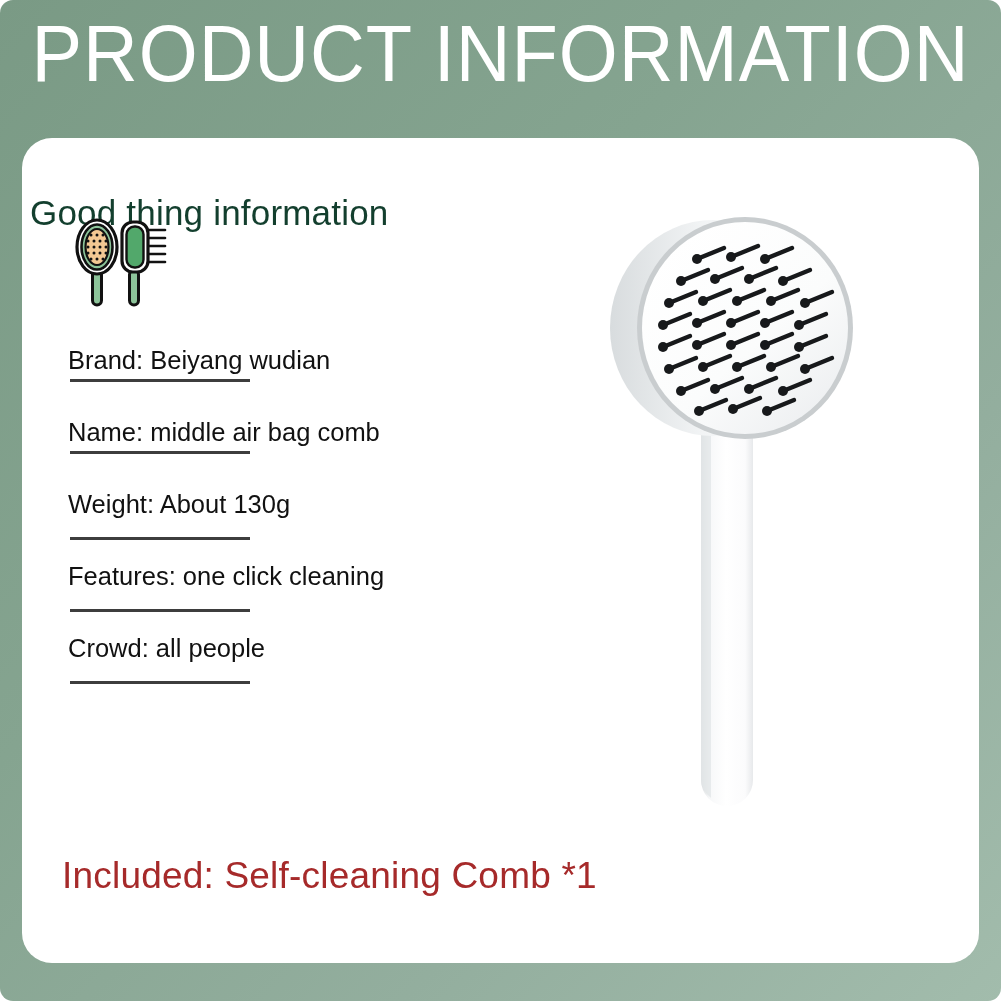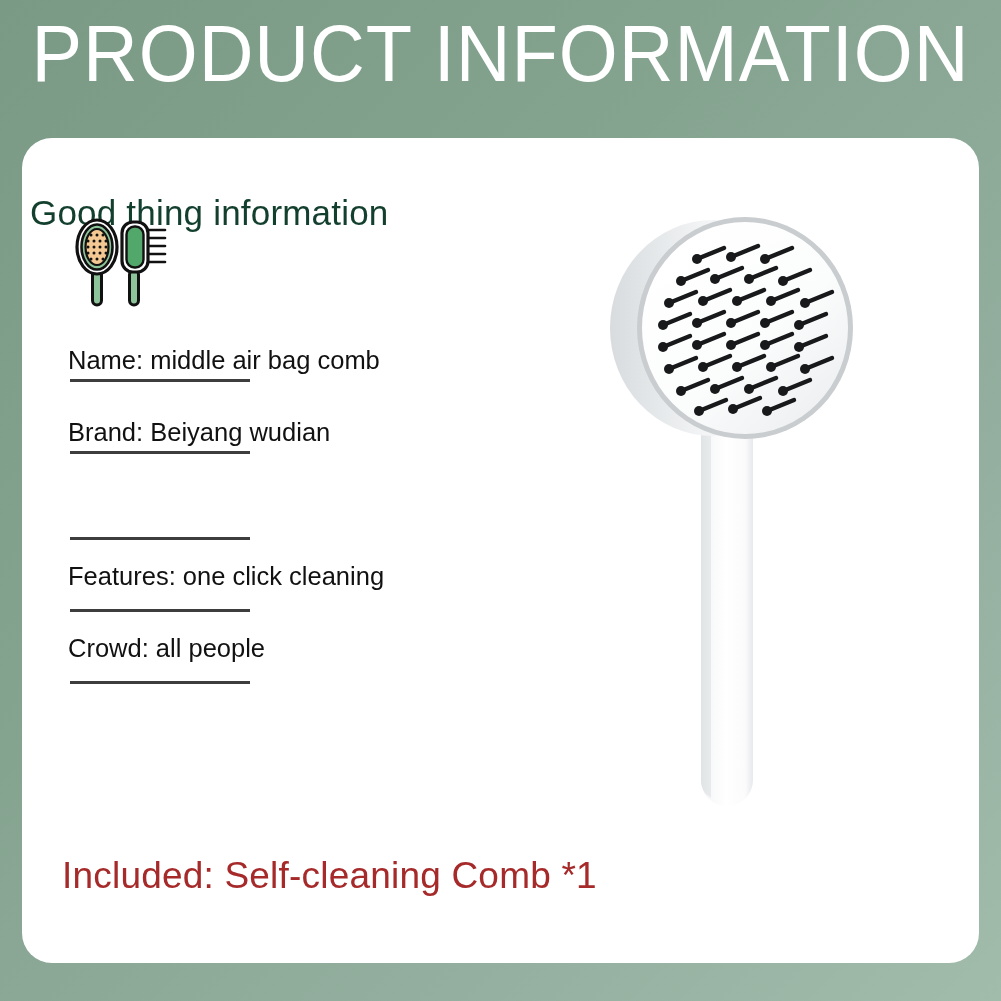--- a/index.html
+++ b/index.html
@@ -7,20 +7,21 @@
     padding: 0;
     background: #ffffff;
   }
   #page {
     position: relative;
     width: 1001px;
     height: 1001px;
     overflow: hidden;
     background: linear-gradient(135deg, #7a9a85 0%, #85a490 38%, #93ae9e 70%, #a2bcac 100%);
     font-family: "Liberation Sans", sans-serif;
+    border-radius: 13px;
   }
 
   
   #header-title {
     position: absolute;
     top: 8px;
     left: 0;
     width: 1001px;
     text-align: center;
     color: #ffffff;
@@ -166,28 +167,29 @@
 
       <rect x="61.5" y="60" width="9" height="35" rx="4.5" fill="#8dc49a" stroke="#111" stroke-width="3"></rect>
 
       <rect x="54" y="12" width="26" height="50" rx="11" fill="#ffffff" stroke="#111" stroke-width="3.2"></rect>
       <rect x="58.5" y="16.5" width="17" height="41" rx="8" fill="#52a86b" stroke="#111" stroke-width="2.4"></rect>
     </svg>
   </div>
 
   <div id="spec-list">
     <div class="spec-row tight">
+      <div class="spec-text">Brand: Beiyang wudian</div>
+      <div class="spec-rule"></div>
+    </div>
+    <div class="spec-row tight">
       <div class="spec-text">Name: middle air bag comb</div>
       <div class="spec-rule"></div>
     </div>
-    <div class="spec-row tight">
-      <div class="spec-text">Brand: Beiyang wudian</div>
-      <div class="spec-rule"></div>
-    </div>
     <div class="spec-row loose">
+      <div class="spec-text">Weight: About 130g</div>
       <div class="spec-rule"></div>
     </div>
     <div class="spec-row loose">
       <div class="spec-text">Features: one click cleaning</div>
       <div class="spec-rule"></div>
     </div>
     <div class="spec-row loose">
       <div class="spec-text">Crowd: all people</div>
       <div class="spec-rule"></div>
     </div>

